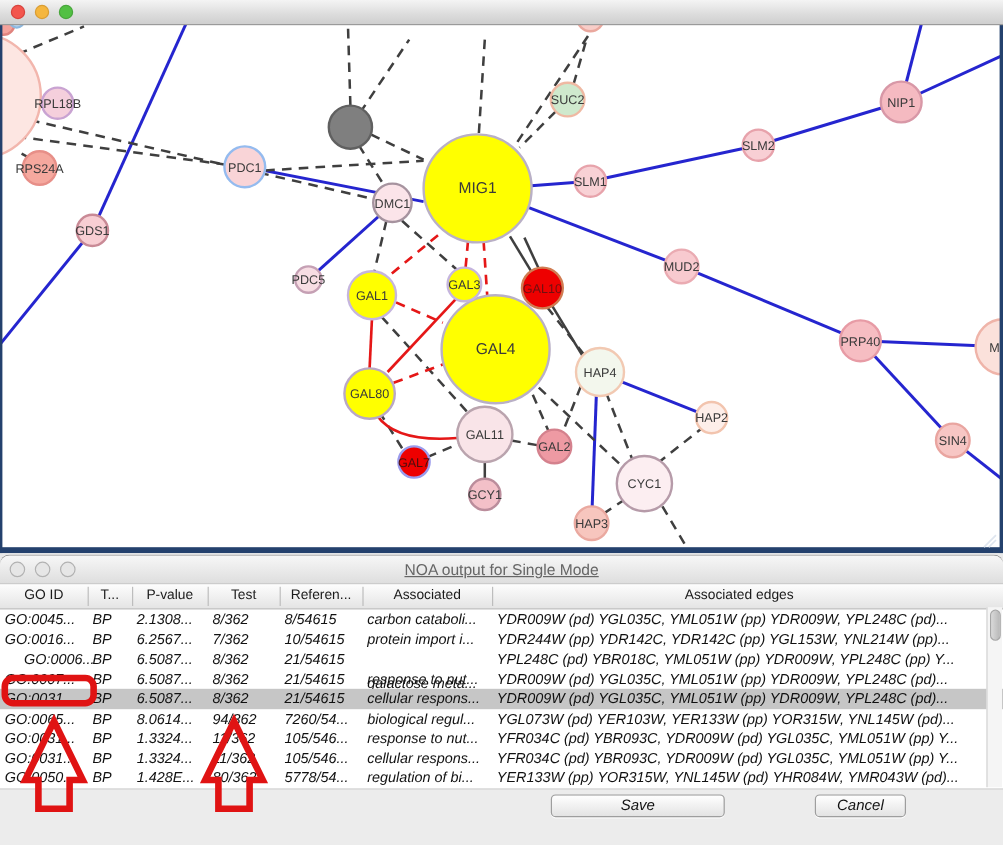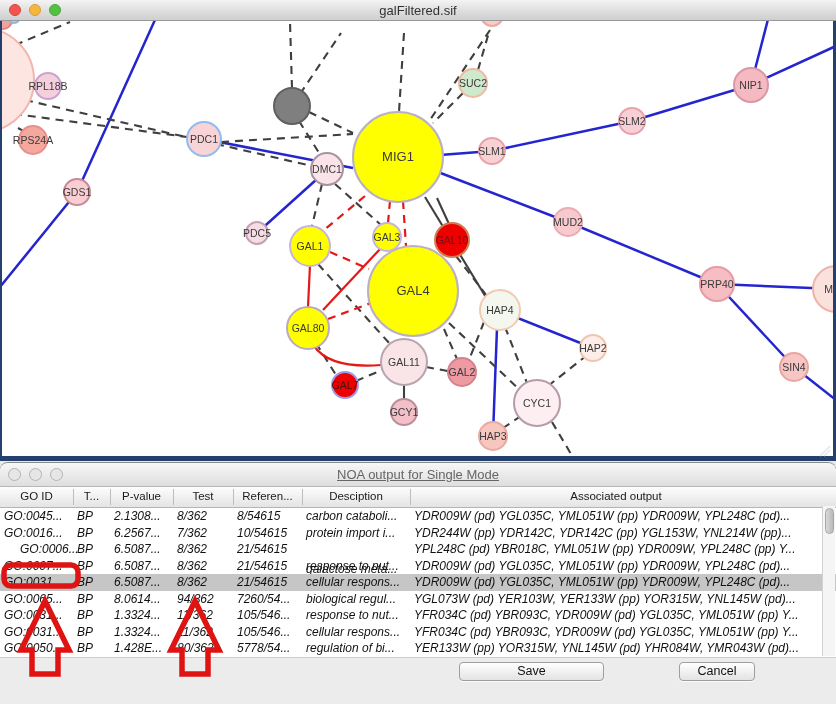--- a/index.html
+++ b/index.html
@@ -40,21 +40,21 @@
   .trow{position:relative;height:16.55px;line-height:16.5px;font-size:12px;color:#111;white-space:nowrap;font-style:italic;}
   .trow.selected{background:#c6c6c6;}
   .tcell{position:absolute;top:0;overflow:hidden;padding-left:4px;box-sizing:border-box;}
   .vscroll{position:absolute;right:1px;top:43px;width:13px;height:150px;background:#f5f5f5;
       border-left:1px solid #d2d2d2;box-sizing:border-box;}
   .vthumb{position:absolute;left:1.5px;top:2px;width:9px;height:26px;border-radius:5px;
       background:linear-gradient(90deg,#d9d9d9,#b9b9b9);border:1px solid #a6a6a6;box-sizing:border-box;}
   .table-footer-line{position:absolute;left:0;right:0;top:194px;height:1px;background:#cccccc;}
   .btn{position:absolute;top:199px;height:19px;border-radius:4px;border:1px solid #9e9e9e;
       background:linear-gradient(#ffffff,#e3e3e3);font-size:12.5px;color:#111;text-align:center;
-      line-height:17px;box-sizing:border-box;box-shadow:0 1px 0 rgba(255,255,255,.8);}
+      line-height:17px;box-sizing:border-box;box-shadow:0 1px 0 rgba(255,255,255,.8);font-style:italic;}
   .btn-save{left:459px;width:145px;}
   .btn-cancel{left:679px;width:76px;}
 
   
   .anno{position:absolute;left:0;top:0;width:836px;height:704px;z-index:60;pointer-events:none;}
 </style>
 </head>
 <body>
 
 <div class="graph-window">
@@ -174,21 +174,20 @@
       <circle cx="345" cy="385" r="13" fill="#ee0000" stroke="#9b9bec" stroke-width="2"></circle>
       <text x="345" y="389" text-anchor="middle" font-size="10.5" fill="#4d0d0d">GAL7</text>
       <circle cx="404" cy="412" r="13" fill="#f3c0c8" stroke="#bb8d9c" stroke-width="2"></circle>
       <text x="404" y="416" text-anchor="middle" font-size="10.5" fill="#3a3a3a">GCY1</text>
     </svg>
 
   <div class="graph-titlebar">
     <div class="tl red"></div>
     <div class="tl yellow"></div>
     <div class="tl green"></div>
-    <div class="graph-title">galFiltered.sif</div>
   </div>
 
   <div class="edge-border eb-left"></div>
   <div class="edge-border eb-right"></div>
   <div class="edge-border eb-bottom"></div>
 
   <svg class="grip" width="14" height="14">
     <line x1="2" y1="12" x2="12" y2="2" stroke="#dfe6ef" stroke-width="1.4"></line>
     <line x1="6" y1="12" x2="12" y2="6" stroke="#dfe6ef" stroke-width="1.4"></line>
   </svg>
@@ -205,23 +204,23 @@
   <div class="table-header" id="col-headers">
       <div class="hcell" style="left: 0px; width: 73px;">GO ID</div>
       <div class="hcell" style="left: 73px; width: 37px;">T...</div>
       <div class="hsep" style="left: 73px;"></div>
       <div class="hcell" style="left: 110px; width: 63px;">P-value</div>
       <div class="hsep" style="left: 110px;"></div>
       <div class="hcell" style="left: 173px; width: 60px;">Test</div>
       <div class="hsep" style="left: 173px;"></div>
       <div class="hcell" style="left: 233px; width: 69px;">Referen...</div>
       <div class="hsep" style="left: 233px;"></div>
-      <div class="hcell" style="left: 302px; width: 108px;">Desciption</div>
+      <div class="hcell" style="left: 302px; width: 108px;">Associated</div>
       <div class="hsep" style="left: 302px;"></div>
-      <div class="hcell" style="left: 410px; width: 412px;">Associated output</div>
+      <div class="hcell" style="left: 410px; width: 412px;">Associated edges</div>
       <div class="hsep" style="left: 410px;"></div>
     </div>
   <div class="table-body" id="table-body">
       <div class="trow">
         <div class="tcell" style="left: 0px; width: 73px;">GO:0045...</div>
         <div class="tcell" style="left: 73px; width: 37px;">BP</div>
         <div class="tcell" style="left: 110px; width: 63px;">2.1308...</div>
         <div class="tcell" style="left: 173px; width: 60px;">8/362</div>
         <div class="tcell" style="left: 233px; width: 69px;">8/54615</div>
         <div class="tcell" style="left: 302px; width: 108px;">carbon cataboli...</div>

